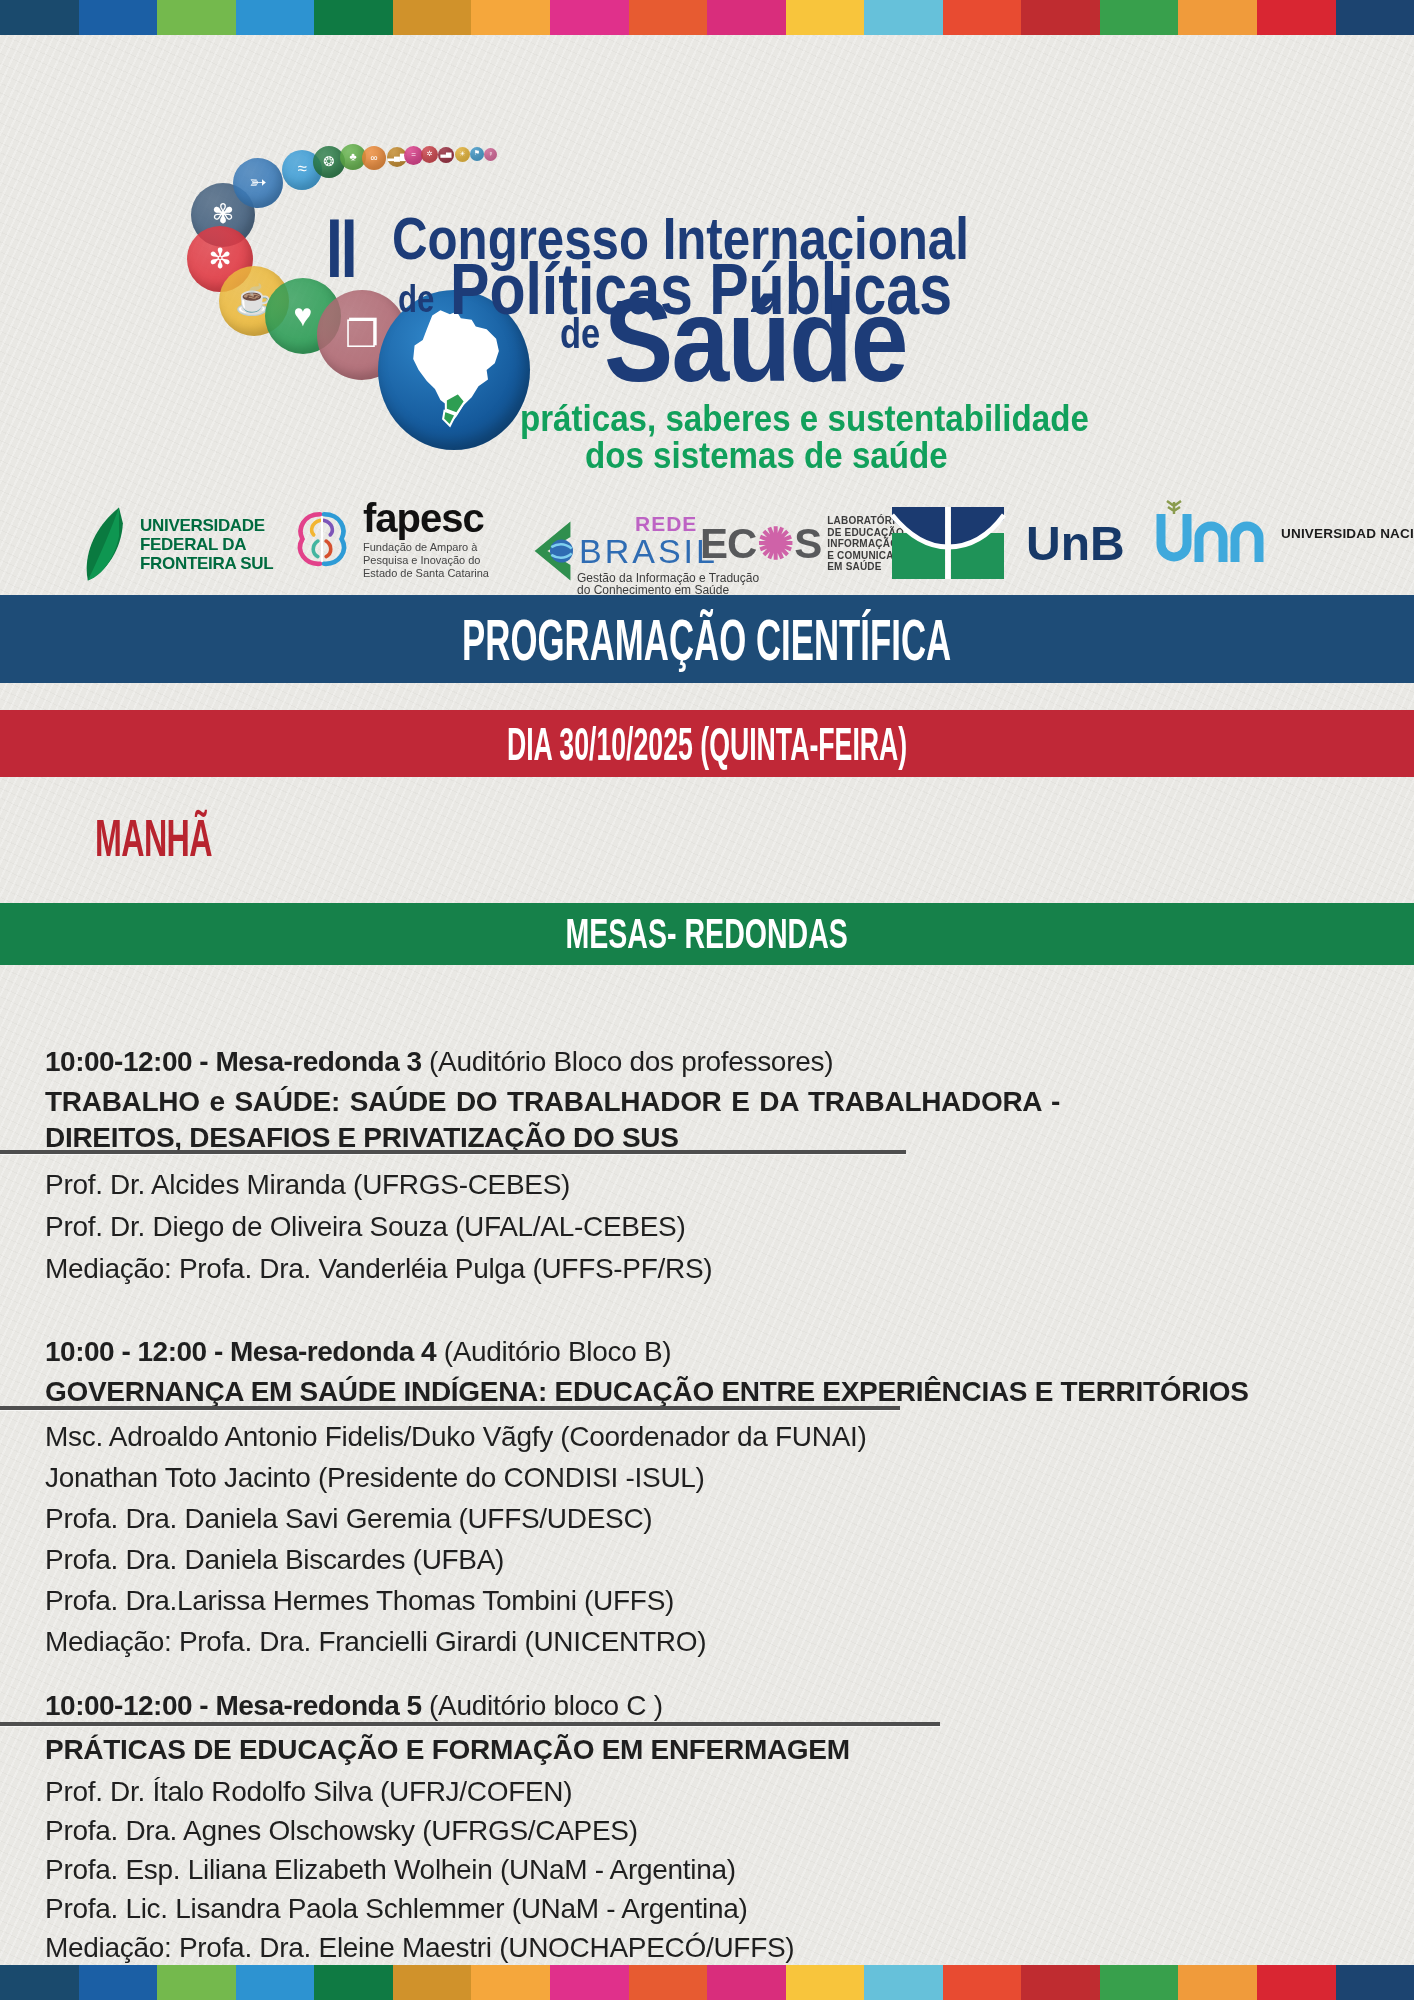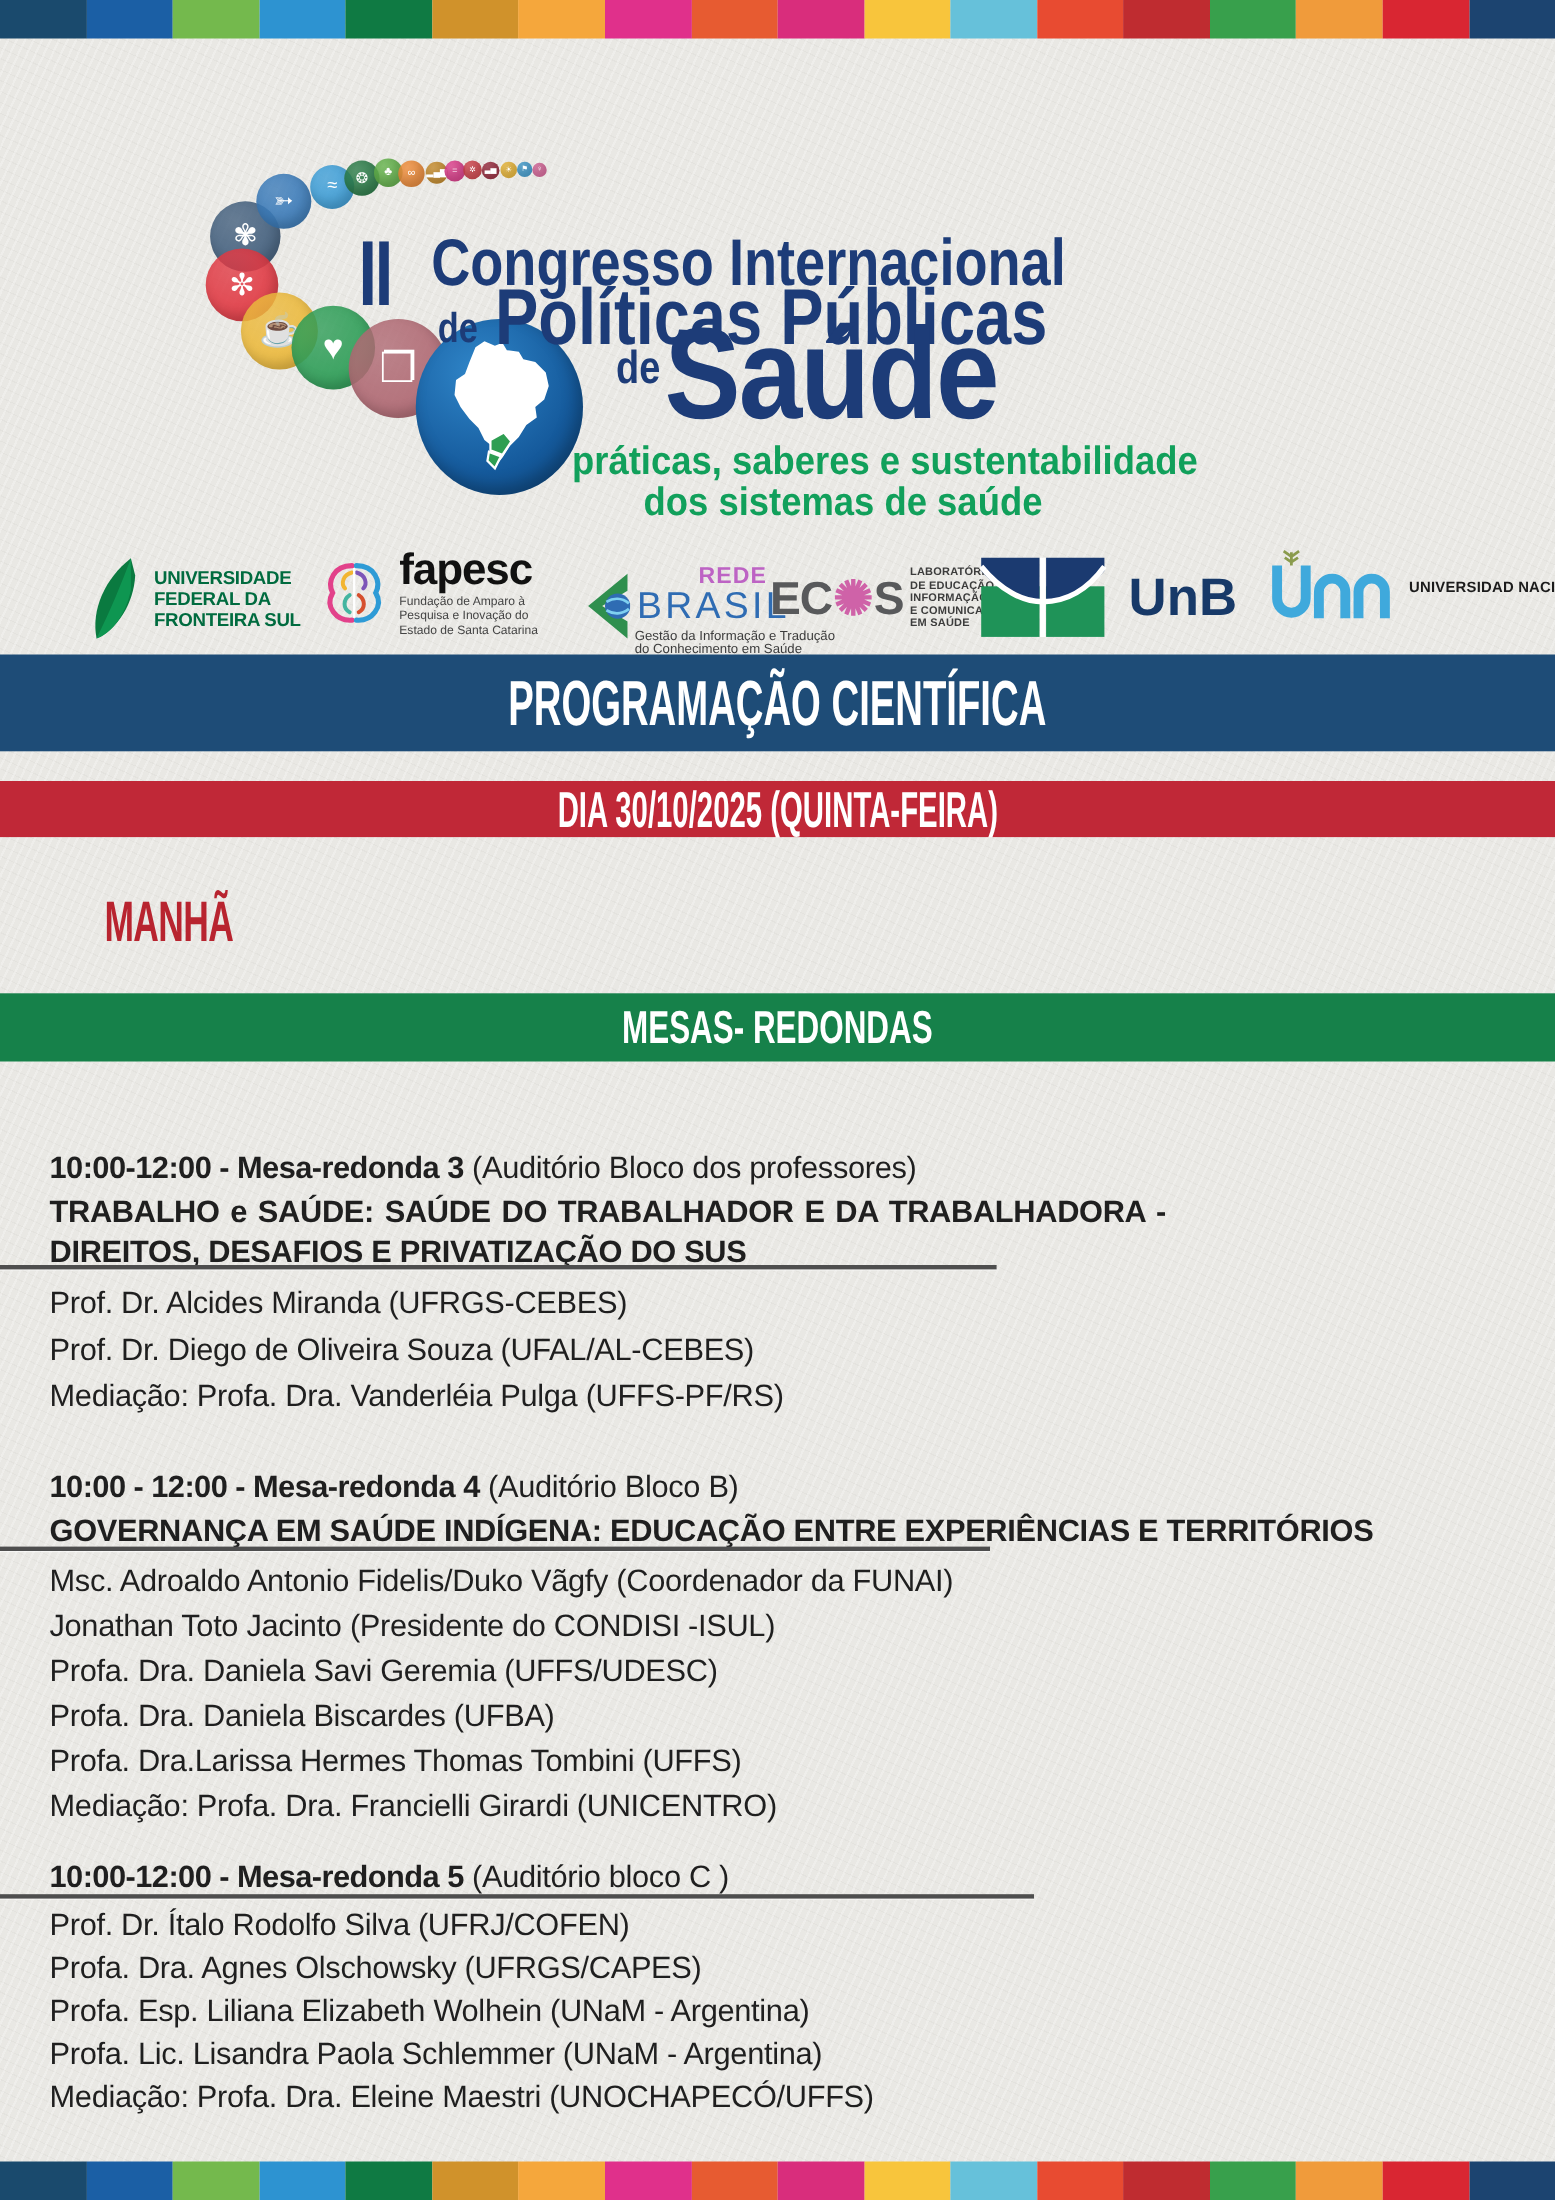--- a/index.html
+++ b/index.html
@@ -53,21 +53,21 @@
   .ecos .cap{font-size:10px;color:#3c3c3c;line-height:11.5px;font-weight:bold;letter-spacing:.2px;}
   .unb{left:890px;top:505px;gap:16px;}
   .unb .word{font-size:48px;font-weight:bold;color:#173968;}
   .unam{left:1147px;top:500px;flex-direction:row;align-items:center;gap:4px;display:flex;}
   .unam .cap{font-size:13.5px;font-weight:bold;color:#1b1b1b;letter-spacing:.2px;white-space:nowrap;}
   
   .banner{position:absolute;left:0;width:1414px;display:flex;align-items:center;justify-content:center;color:#fff;}
   .banner span{font-weight:bold;white-space:nowrap;}
   .b-blue{top:595px;height:88px;background:#1e4c77;}
   .b-blue span{font-size:58px;transform:scaleX(.60);}
-  .b-red{top:710px;height:51px;background:#c02837;}
+  .b-red{top:710px;height:67px;background:#c02837;}
   .b-red span{font-size:46px;transform:scaleX(.58);}
   .b-green{top:903px;height:62px;background:#16814a;}
   .b-green span{font-size:42px;transform:scaleX(.68);}
   .manha{position:absolute;left:95px;top:808px;color:#b8242f;font-weight:bold;font-size:52px;
          transform:scaleX(.62);transform-origin:left top;letter-spacing:-1px;}
   
   .session{position:absolute;left:45px;width:1324px;color:#1f1f1f;font-size:28px;letter-spacing:-.3px;}
   .s-head{margin:0;line-height:40px;}
   .s-head strong{letter-spacing:-.5px;}
   .s-theme{margin:2px 0 0;font-weight:bold;line-height:36px;}
@@ -292,20 +292,21 @@
       <p>Jonathan Toto Jacinto (Presidente do CONDISI -ISUL)</p>
       <p>Profa. Dra. Daniela Savi Geremia (UFFS/UDESC)</p>
       <p>Profa. Dra. Daniela Biscardes (UFBA)</p>
       <p>Profa. Dra.Larissa Hermes Thomas Tombini (UFFS)</p>
       <p>Mediação: Profa. Dra. Francielli Girardi (UNICENTRO)</p>
     </div>
   </section>
 
   <section class="session s3">
     <p class="s-head"><strong>10:00-12:00 - Mesa-redonda 5</strong><span> (Auditório bloco C )</span></p>
+    <p class="s-theme">PRÁTICAS DE EDUCAÇÃO E FORMAÇÃO EM ENFERMAGEM</p>
     <div class="speakers">
       <p>Prof. Dr. Ítalo Rodolfo Silva (UFRJ/COFEN)</p>
       <p>Profa. Dra. Agnes Olschowsky (UFRGS/CAPES)</p>
       <p>Profa. Esp. Liliana Elizabeth Wolhein (UNaM - Argentina)</p>
       <p>Profa. Lic. Lisandra Paola Schlemmer (UNaM - Argentina)</p>
       <p>Mediação: Profa. Dra. Eleine Maestri (UNOCHAPECÓ/UFFS)</p>
     </div>
   </section>
 
   <div class="rule rule-1"></div>

